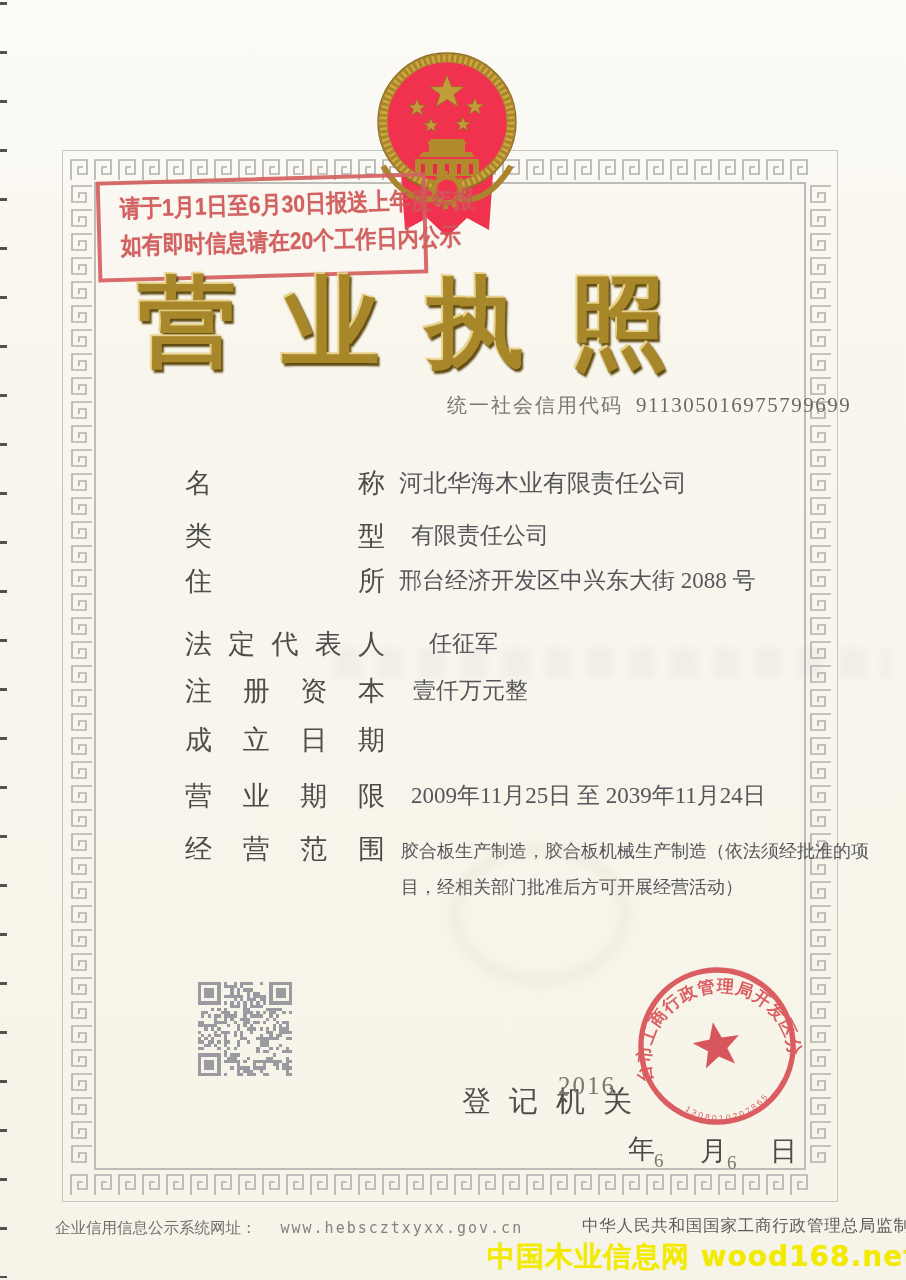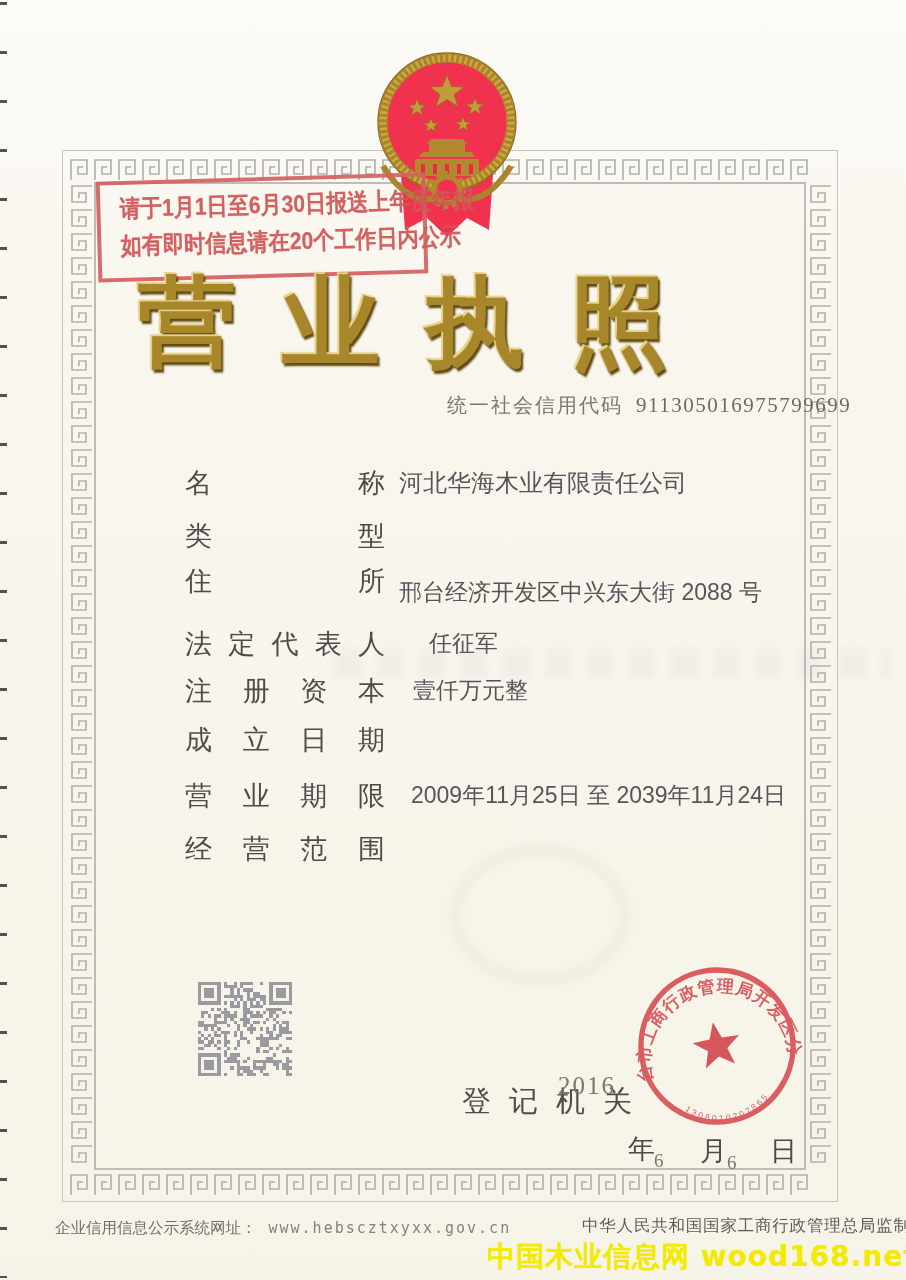--- a/index.html
+++ b/index.html
@@ -43,24 +43,24 @@
   
   .credit-row{position:absolute;left:447px;top:392px;white-space:nowrap;}
   .credit-label{font-size:20px;color:#787874;letter-spacing:2px;}
   .credit-code{font-family:"Liberation Serif",serif;font-size:21px;color:#6a6a66;
     letter-spacing:1.5px;margin-left:13px;}
   
   .fields{position:absolute;left:185px;top:458px;width:640px;height:470px;}
   .frow{position:absolute;left:0;display:flex;}
   .flabel{width:200px;min-width:200px;display:flex;justify-content:space-between;
     font-size:27px;color:#4c4c4a;font-weight:500;}
-  .fvalue{font-family:Liberation Sans, sans-serif;font-size:23px;color:#55555a;padding-top:2px;}
+  .fvalue{font-family:Liberation Serif, serif;font-size:23px;color:#55555a;padding-top:2px;}
   .r1{top:7px;}  .r1 .fvalue{padding-left:14px;font-size:24px;}
   .r2{top:60px;} .r2 .fvalue{padding-left:26px;}
-  .r3{top:105px;}.r3 .fvalue{padding-left:14px;margin-top:12px;}
+  .r3{top:105px;}.r3 .fvalue{padding-left:14px;}
   .r4{top:168px;}.r4 .fvalue{padding-left:44px;}
   .r5{top:215px;}.r5 .fvalue{padding-left:28px;}
   .r6{top:264px;}.r6 .fvalue{padding-left:26px;}
   .r7{top:320px;}.r7 .fvalue{padding-left:26px;}
   .r8{top:373px;}.r8 .fvalue{padding-left:16px;font-size:18px;line-height:36px;width:488px;}
   
   .ghost-line{position:absolute;left:335px;top:648px;width:555px;height:30px;opacity:.5;
     background:repeating-linear-gradient(90deg,rgba(175,175,190,.18) 0 26px,transparent 26px 42px);
     filter:blur(3px);}
   .ghost-ring{position:absolute;left:450px;top:845px;width:160px;height:120px;border-radius:50%;
@@ -76,21 +76,21 @@
   .date-num{position:absolute;font-family:"Liberation Serif",serif;color:#78786f;}
   .d-year{left:558px;top:1072px;font-size:25px;letter-spacing:2px;}
   .d-yu{left:628px;top:1131px;}
   .d-month{left:654px;top:1150px;font-size:19px;}
   .d-mu{left:700px;top:1133px;}
   .d-day{left:727px;top:1152px;font-size:19px;}
   .d-du{left:770px;top:1133px;}
   
   .footer-left{position:absolute;left:55px;top:1218px;font-size:15.5px;color:#6f6f6a;white-space:nowrap;}
   .footer-url{font-family:"DejaVu Sans Mono",monospace;font-size:15px;color:#84837d;
-    letter-spacing:2px;margin-left:12px;}
+    letter-spacing:2px;margin-left:24px;}
   .footer-right{position:absolute;left:545px;top:1215px;font-size:16.5px;color:#5d5d58;
     letter-spacing:.8px;white-space:nowrap;margin-left:37px;}
   .watermark{position:absolute;left:487px;top:1238px;font-family:"DejaVu Sans",sans-serif;
     font-weight:800;font-size:28px;color:#f2ea00;white-space:nowrap;letter-spacing:1px;
     text-shadow:0 0 1px rgba(240,230,0,.6);}
 </style>
 </head>
 <body>
 
 <div class="page">
@@ -172,20 +172,21 @@
           <span>名</span>
           <span>称</span>
         </div>
       <div class="fvalue">河北华海木业有限责任公司</div>
       </div>
     <div class="frow r2">
       <div class="flabel">
           <span>类</span>
           <span>型</span>
         </div>
+      <div class="fvalue">有限责任公司</div>
       </div>
     <div class="frow r3">
       <div class="flabel">
           <span>住</span>
           <span>所</span>
         </div>
       <div class="fvalue">邢台经济开发区中兴东大街 2088 号</div>
       </div>
     <div class="frow r4">
       <div class="flabel">
@@ -223,20 +224,21 @@
         </div>
       <div class="fvalue">2009年11月25日 至 2039年11月24日</div>
       </div>
     <div class="frow r8">
       <div class="flabel">
           <span>经</span>
           <span>营</span>
           <span>范</span>
           <span>围</span>
         </div>
+      <div class="fvalue">胶合板生产制造，胶合板机械生产制造（依法须经批准的项目，经相关部门批准后方可开展经营活动）</div>
       </div>
   </div>
 
   <div class="ghost-line"></div>
   <div class="ghost-ring"></div>
 
   <div class="qr">
     <svg id="qrsvg" viewBox="0 0 29 29" width="94" height="94" shape-rendering="crispEdges">
         <g fill="#8e8e96">
           <rect x="0" y="0" width="1" height="1"></rect>

